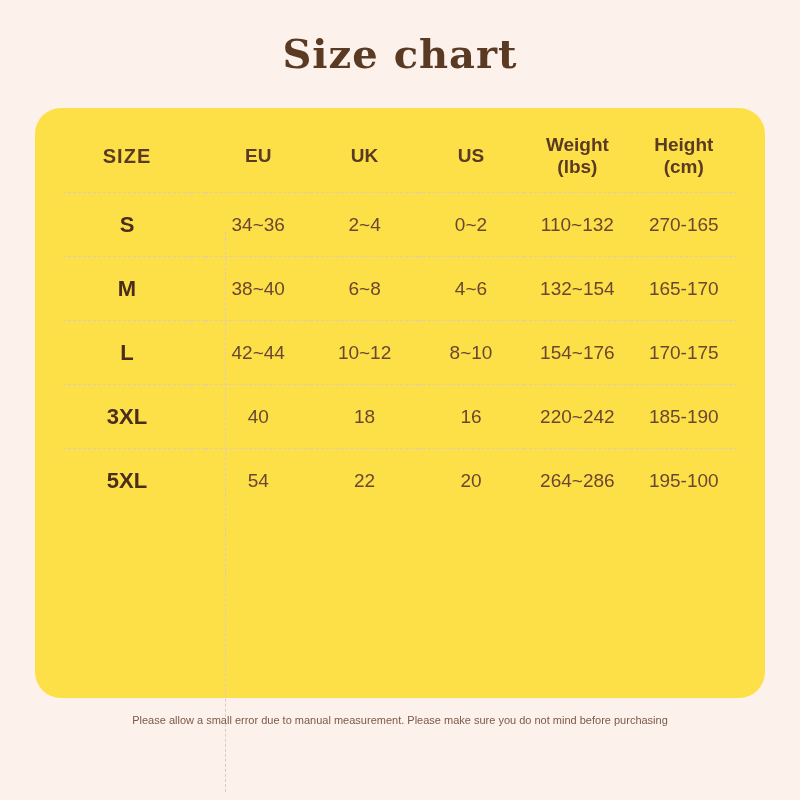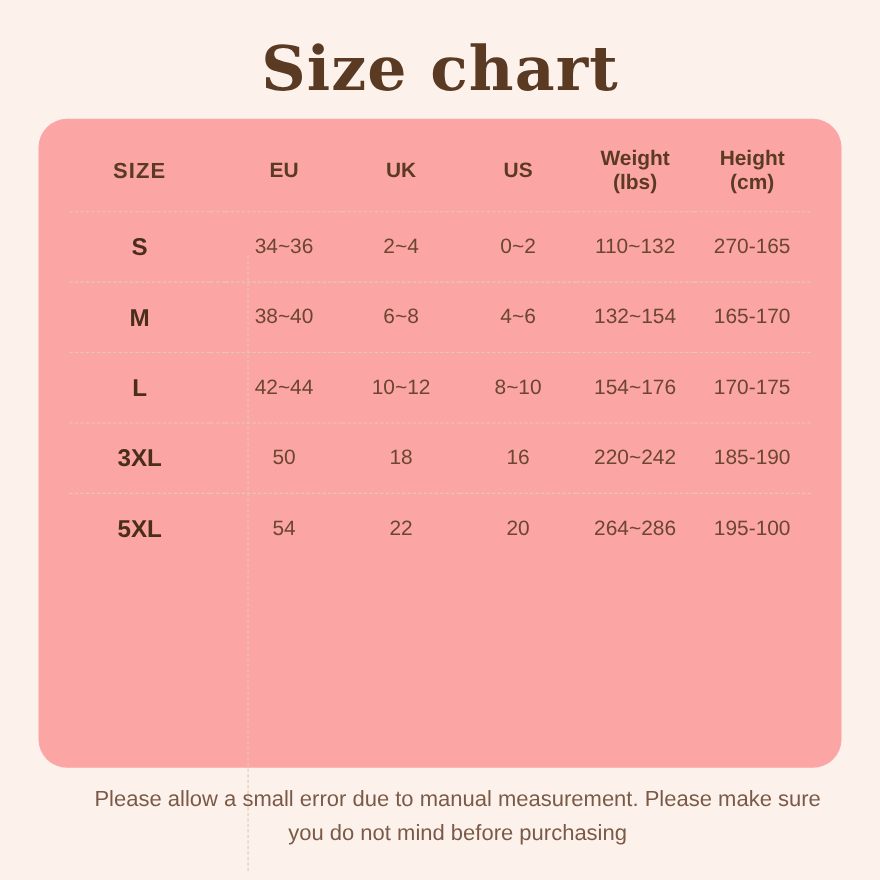--- a/index.html
+++ b/index.html
@@ -15,34 +15,34 @@
   }
   .page {
     position: relative;
     width: 800px;
     height: 800px;
     box-sizing: border-box;
   }
   .title {
     text-align: center;
     font-family: "DejaVu Serif", serif;
-    font-size: 56px;
+    font-size: 40px;
     font-weight: 700;
     color: #5a3a23;
     letter-spacing: 1px;
     padding-top: 30px;
     padding-bottom: 10px;
   }
   .card {
     position: absolute;
     left: 35px;
     top: 108px;
     width: 730px;
     height: 590px;
-    background: #fca5a5;
+    background: #fde047;
     border-radius: 26px;
     box-sizing: border-box;
     padding: 12px 28px 0 28px;
   }
   table.size-table {
     width: 100%;
     border-collapse: collapse;
     table-layout: fixed;
   }
   table.size-table th,
@@ -82,25 +82,25 @@
   .vsep {
     position: absolute;
     left: 190px;
     top: 124px;
     width: 0;
     height: 560px;
     border-left: 1px dashed #e0c9ba;
   }
   .footnote {
     position: absolute;
-    left: 76px;
+    left: 60px;
     top: 712px;
     width: 680px;
     text-align: center;
-    font-size: 20px;
+    font-size: 11px;
     line-height: 1.55;
     color: #7a5a46;
   }
 </style>
 </head>
 <body>
 
 <div class="page">
 
   <div class="title">Size chart</div>
@@ -157,21 +157,21 @@
           <td></td>
           <td>42~44</td>
           <td>10~12</td>
           <td>8~10</td>
           <td>154~176</td>
           <td>170-175</td>
         </tr>
         <tr>
           <td class="size-cell">3XL</td>
           <td></td>
-          <td>50</td>
+          <td>40</td>
           <td>18</td>
           <td>16</td>
           <td>220~242</td>
           <td>185-190</td>
         </tr>
         <tr>
           <td class="size-cell">5XL</td>
           <td></td>
           <td>54</td>
           <td>22</td>

